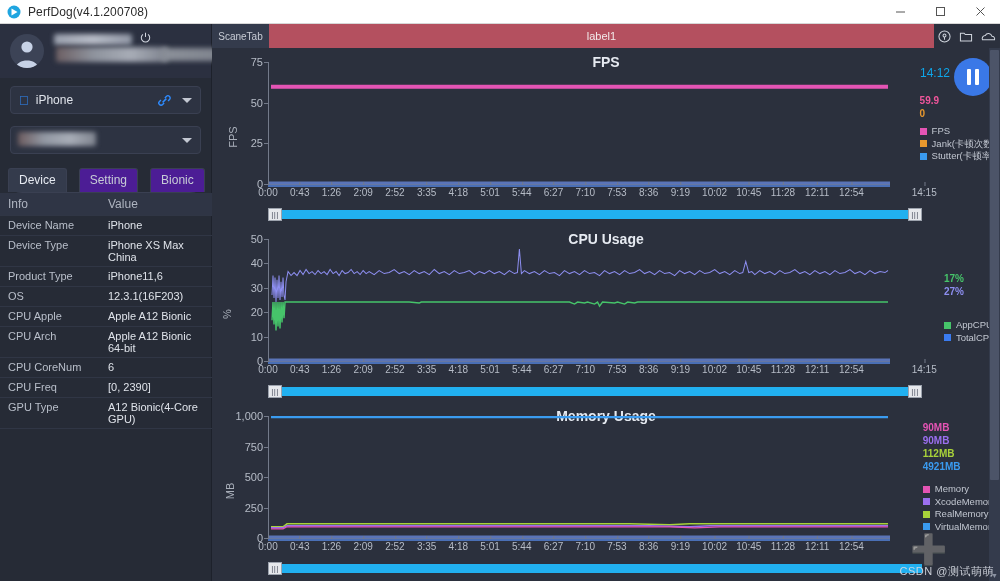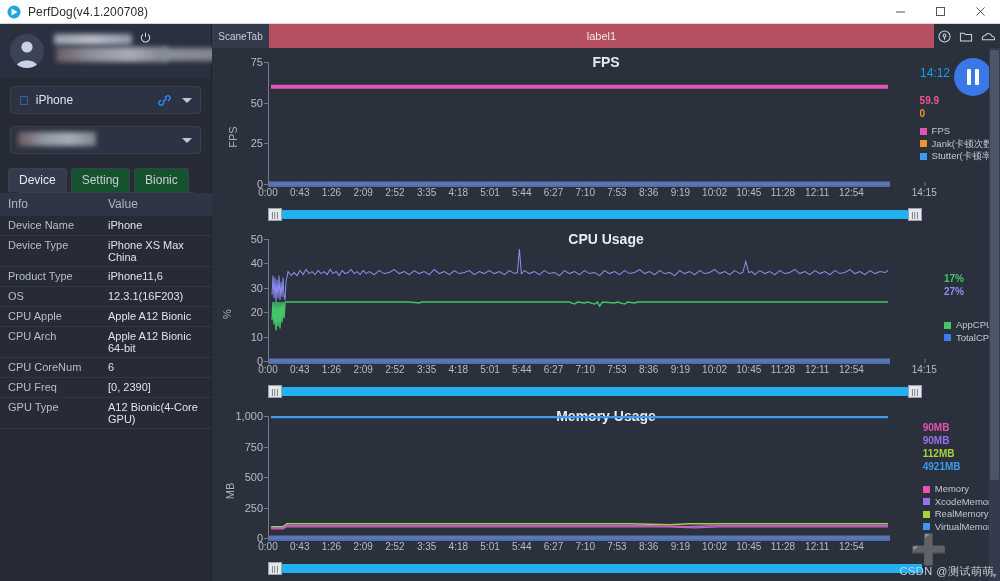--- a/index.html
+++ b/index.html
@@ -65,23 +65,23 @@
   .selbox .link-ic { margin-left:auto; color:#2e8bff; display:flex; }
   .selbox .caret { width:0;height:0;border-left:5px solid transparent;border-right:5px solid transparent;
                    border-top:5px solid #c3c8d2; margin-left: 10px; }
   .selbox2 { margin-top: 12px; }
   .blur-sel {
     position:absolute; left: 7px; top: 5px; width: 78px; height: 14px;
     background: linear-gradient(90deg,#6d5c5f,#9298a3,#a8adb7,#7f848f);
     filter: blur(2.6px); border-radius: 2px;
   }
 
-  .tabs { display:flex; margin: 14px 0 0 8px; gap: 4px; }
+  .tabs { display:flex; margin: 14px 0 0 8px; gap: 12px; }
   .tab { padding: 4px 10px 5px 10px; font-size: 12px; color:#c7ccd6;
-         background:#14532d; border:1px solid #3a4052; border-bottom:none;
+         background:#4c1d95; border:1px solid #3a4052; border-bottom:none;
          border-radius: 3px 3px 0 0; }
   .tab.active { background:#343b4c; color:#e6eaf1; }
 
   .tbl { margin-top: 0; width: 212px; border-top: 1px solid #3a4052; border-radius: 22px; }
   .tbl-row { display:flex; min-height: 20px; border-bottom: 1px solid #303645; }
   .tbl-row .c1 { width: 104px; padding: 3px 0 3px 8px; font-size: 11px; color:#b9bfca; }
   .tbl-row .c2 { flex:1; padding: 3px 6px 3px 4px; font-size: 11px; color:#dfe3ea; }
   .tbl-head { background:#2f3545; }
   .tbl-head .c1, .tbl-head .c2 { color:#aeb4c0; font-size: 12px; padding-top:4px; padding-bottom:4px; }
 

